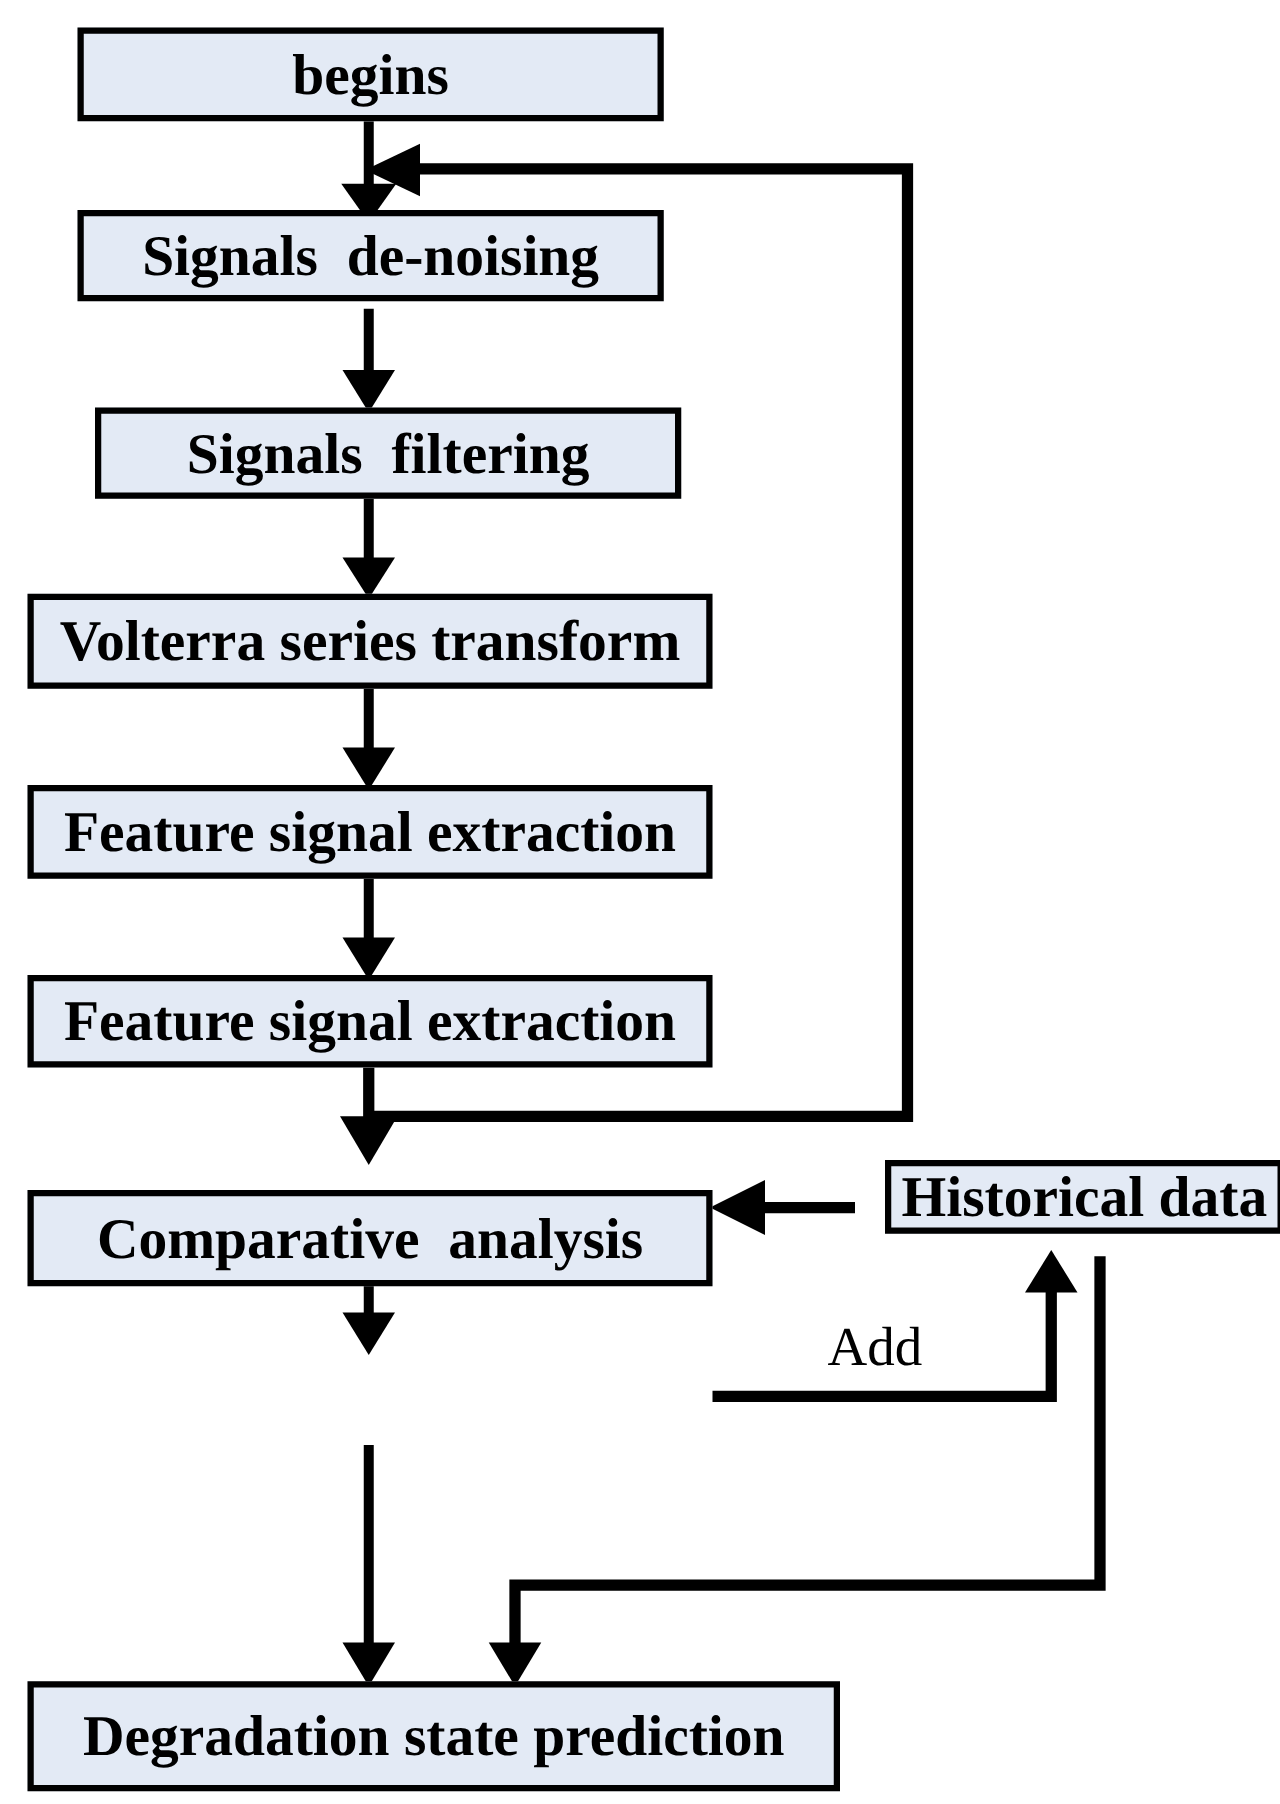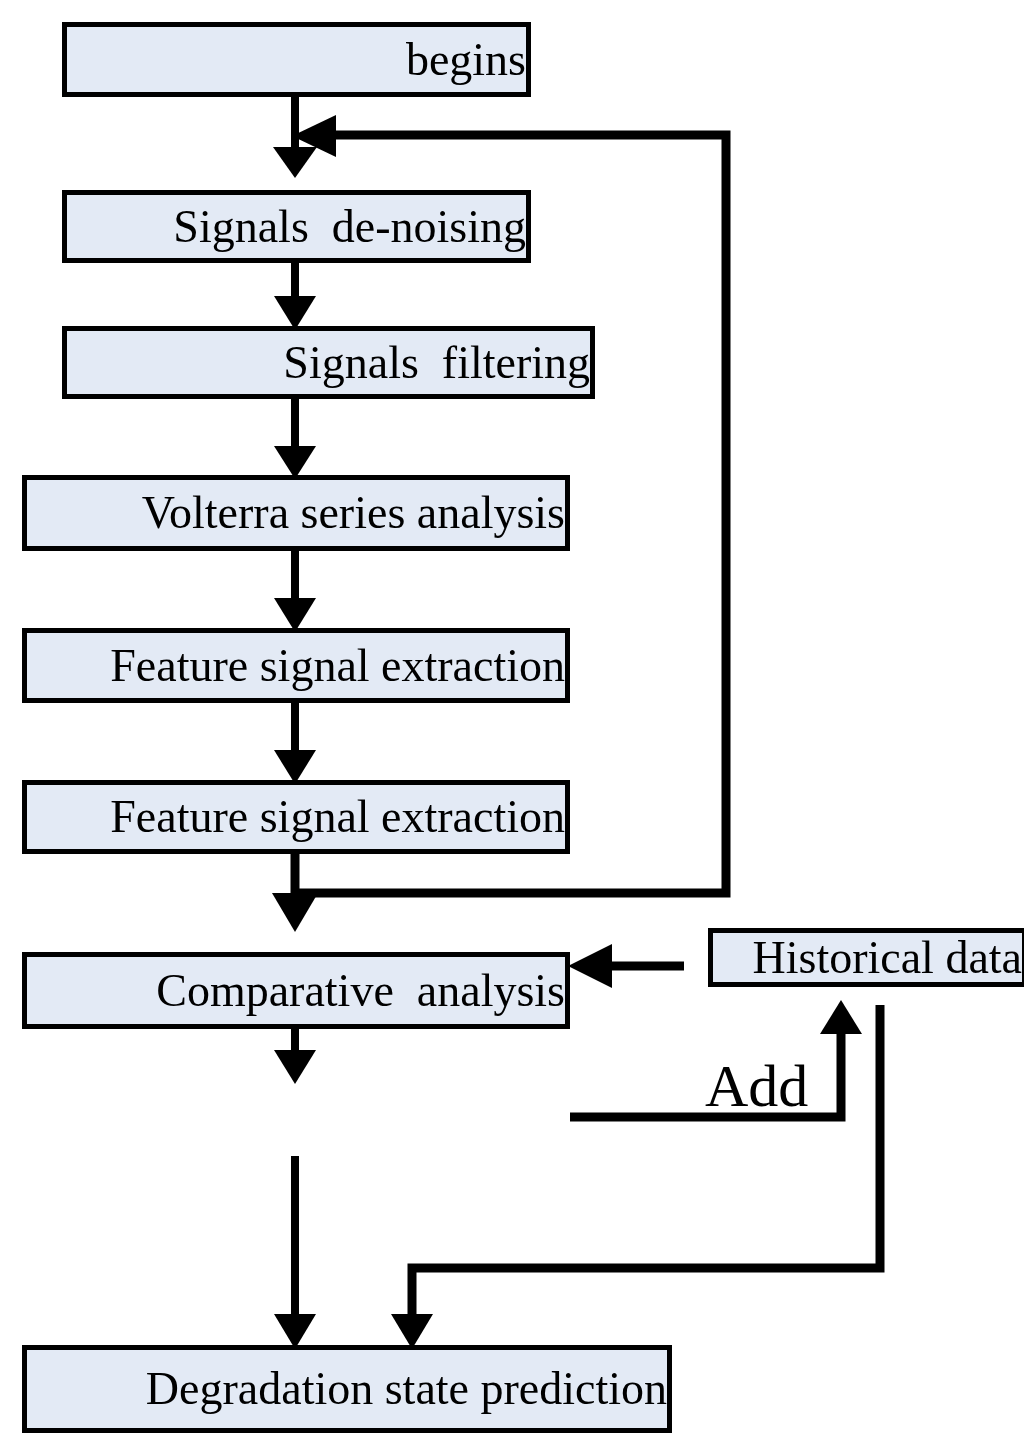--- a/index.html
+++ b/index.html
@@ -24,39 +24,39 @@
     width: 1024px;
     height: 1443px;
   }
   .node {
     position: absolute;
     box-sizing: border-box;
     background: #e3eaf5;
     border: 5px solid #000000;
     display: flex;
     align-items: center;
-    justify-content: flex-end;
+    justify-content: center;
     text-align: center;
     color: #000000;
     line-height: 1;
     white-space: pre;
     z-index: 2;
+    font-weight: bold;
   }
   .node-label {
     display: block;
     font-size: 46px;
     letter-spacing: 0px;
   }
   .edge-label {
     position: absolute;
-    font-size: 60px;
+    font-size: 44px;
     color: #000000;
     z-index: 3;
     white-space: pre;
-    margin-left: 43px;
   }
 </style>
 </head>
 <body>
 
 <div id="diagram-root">
 
   <svg id="edge-layer" viewBox="0 0 1024 1443">
     <defs>
       <marker id="arrow-down" markerWidth="18" markerHeight="18" refX="4" refY="9" orient="auto" markerUnits="userSpaceOnUse">
@@ -122,30 +122,30 @@
     <g>
       <path d="M 880 1005 L 880 1268 L 412 1268 L 412 1318" stroke="#000000" stroke-width="9" fill="none"></path>
       <path d="M 391 1314 L 433 1314 L 412 1349 Z" fill="#000000"></path>
     </g>
   </svg>
 
   <div class="node" style="left:62px; top:22px; width:469px; height:75px;">
     <span class="node-label">begins</span>
   </div>
 
-  <div class="node" style="left:62px; top:190px; width:469px; height:73px;">
+  <div class="node" style="left:62px; top:168px; width:469px; height:73px;">
     <span class="node-label">Signals  de-noising</span>
   </div>
 
-  <div class="node" style="left:62px; top:326px; width:533px; height:73px;">
+  <div class="node" style="left:76px; top:326px; width:469px; height:73px;">
     <span class="node-label">Signals  filtering</span>
   </div>
 
   <div class="node" style="left:22px; top:475px; width:548px; height:76px;">
-    <span class="node-label">Volterra series analysis</span>
+    <span class="node-label">Volterra series transform</span>
   </div>
 
   <div class="node" style="left:22px; top:628px; width:548px; height:75px;">
     <span class="node-label">Feature signal extraction</span>
   </div>
 
   <div class="node" style="left:22px; top:780px; width:548px; height:74px;">
     <span class="node-label">Feature signal extraction</span>
   </div>
 

